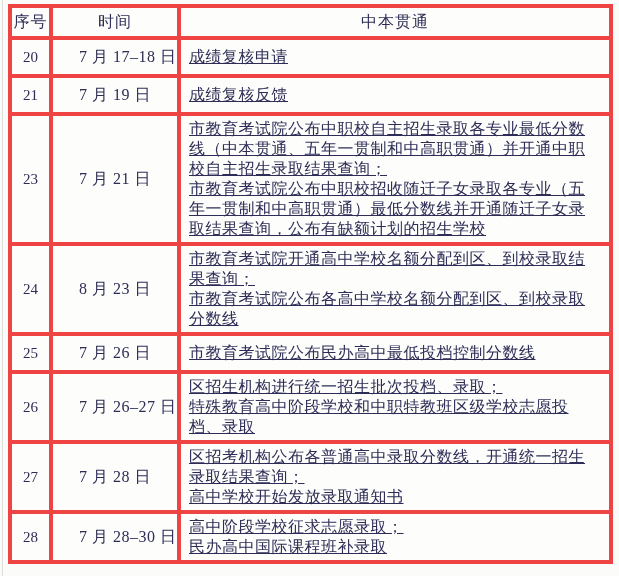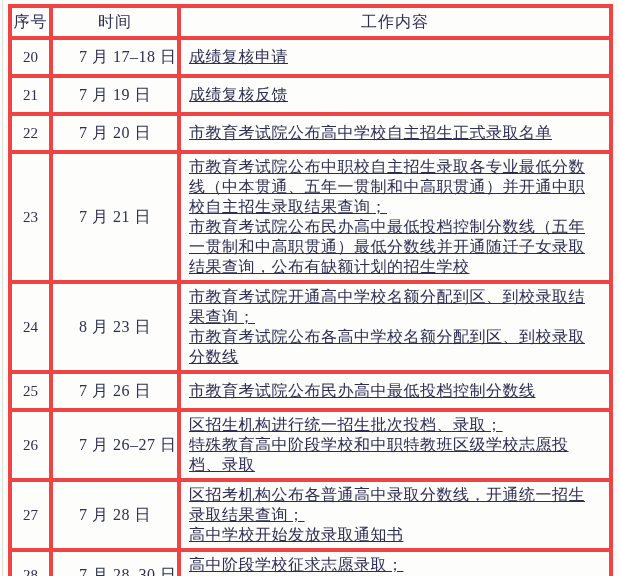--- a/index.html
+++ b/index.html
@@ -80,51 +80,44 @@
 <table class="schedule">
   <colgroup>
     <col style="width:41px">
     <col style="width:128px">
     <col>
   </colgroup>
   <thead>
     <tr>
       <th>序号</th>
       <th>时间</th>
-      <th>工作内容</th>
+      <th>中本贯通</th>
     </tr>
   </thead>
   <tbody>
       <tr>
     <td class="num">20</td>
     <td class="time">7 月 17–18 日</td>
     <td class="content">
           <div class="content-line">成绩复核申请</div>
         </td>
   </tr>
       <tr>
     <td class="num">21</td>
     <td class="time">7 月 19 日</td>
     <td class="content">
           <div class="content-line">成绩复核反馈</div>
         </td>
   </tr>
       <tr>
-    <td class="num">22</td>
-    <td class="time">7 月 20 日</td>
-    <td class="content">
-          <div class="content-line">市教育考试院公布高中学校自主招生正式录取名单</div>
-        </td>
-  </tr>
-      <tr>
     <td class="num">23</td>
     <td class="time">7 月 21 日</td>
     <td class="content">
           <div class="content-line">市教育考试院公布中职校自主招生录取各专业最低分数线（中本贯通、五年一贯制和中高职贯通）并开通中职校自主招生录取结果查询；</div>
-          <div class="content-line">市教育考试院公布民办高中最低投档控制分数线（五年一贯制和中高职贯通）最低分数线并开通随迁子女录取结果查询，公布有缺额计划的招生学校</div>
+          <div class="content-line">市教育考试院公布中职校招收随迁子女录取各专业（五年一贯制和中高职贯通）最低分数线并开通随迁子女录取结果查询，公布有缺额计划的招生学校</div>
         </td>
   </tr>
       <tr>
     <td class="num">24</td>
     <td class="time">8 月 23 日</td>
     <td class="content">
           <div class="content-line">市教育考试院开通高中学校名额分配到区、到校录取结果查询；</div>
           <div class="content-line">市教育考试院公布各高中学校名额分配到区、到校录取分数线</div>
         </td>
   </tr>

